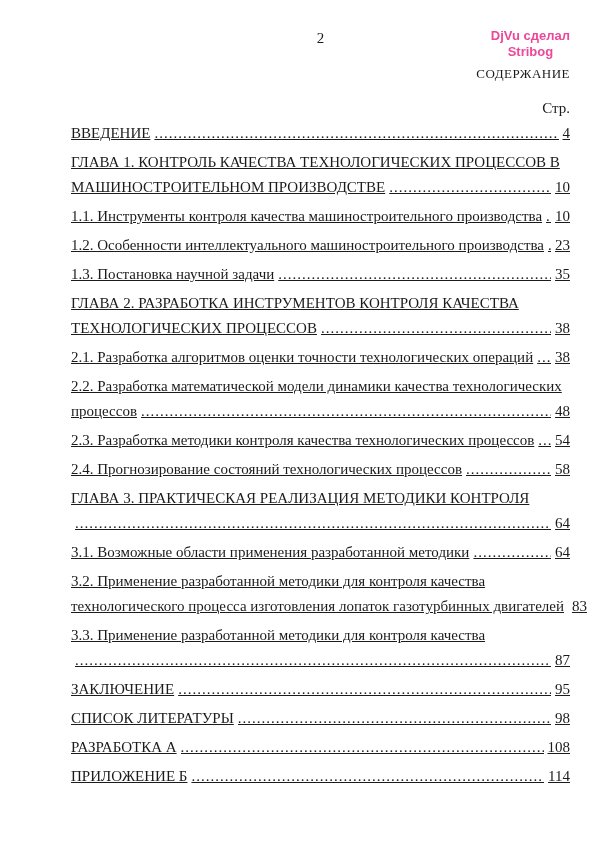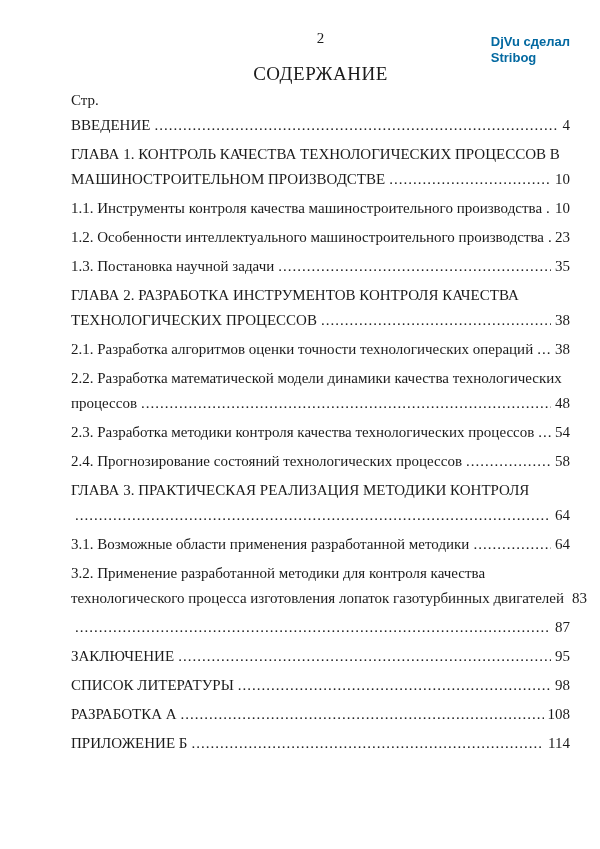--- a/index.html
+++ b/index.html
@@ -13,57 +13,58 @@
     height: 849px;
     margin: 0 auto;
     background: #ffffff;
     overflow: hidden;
     font-family: "Liberation Serif", serif;
     color: #1b1b1b;
     box-sizing: border-box;
   }
   .watermark {
     position: absolute;
-    top: 34px;
+    top: 28px;
     right: 30px;
-    text-align: left;
+    text-align: center;
     font-family: "Liberation Sans", sans-serif;
     font-weight: bold;
     font-size: 13px;
     line-height: 16px;
-    color: #0369a1;
+    color: #ec4899;
   }
   .content {
     padding-left: 71px;
     padding-right: 30px;
   }
   .page-number {
     position: absolute;
     top: 30px;
     left: 71px;
     right: 30px;
     text-align: center;
     font-size: 15px;
     line-height: 16px;
   }
   .doc-title {
     margin-top: 66px;
-    text-align: center;
-    font-size: 19px;
+    text-align: right;
+    font-size: 13px;
     line-height: 16px;
     letter-spacing: 0.5px;
   }
   .page-col-label {
-    margin-top: 10px;
-    text-align: left;
+    margin-top: 18px;
+    text-align: right;
     font-size: 15px;
     line-height: 16px;
   }
   .toc {
     margin-top: 5px;
+    text-decoration: underline;
   }
   .toc-entry {
     margin-bottom: 4px;
   }
   .toc-line {
     display: flex;
     align-items: baseline;
     font-size: 15px;
     line-height: 25px;
   }
@@ -202,20 +203,23 @@
             <span class="line-text">3.2. Применение разработанной методики для контроля качества</span>
           </div>
           <div class="toc-line">
             <span class="line-text">технологического процесса изготовления лопаток газотурбинных двигателей</span>
             <span class="leader"></span>
             <span class="page-num">83</span>
           </div>
         </div>
         <div class="toc-entry">
           <div class="toc-line">
+            <span class="line-text">3.3. Применение разработанной методики для контроля качества</span>
+          </div>
+          <div class="toc-line">
             <span class="leader"></span>
             <span class="page-num">87</span>
           </div>
         </div>
         <div class="toc-entry">
           <div class="toc-line">
             <span class="line-text">ЗАКЛЮЧЕНИЕ</span>
             <span class="leader"></span>
             <span class="page-num">95</span>
           </div>

